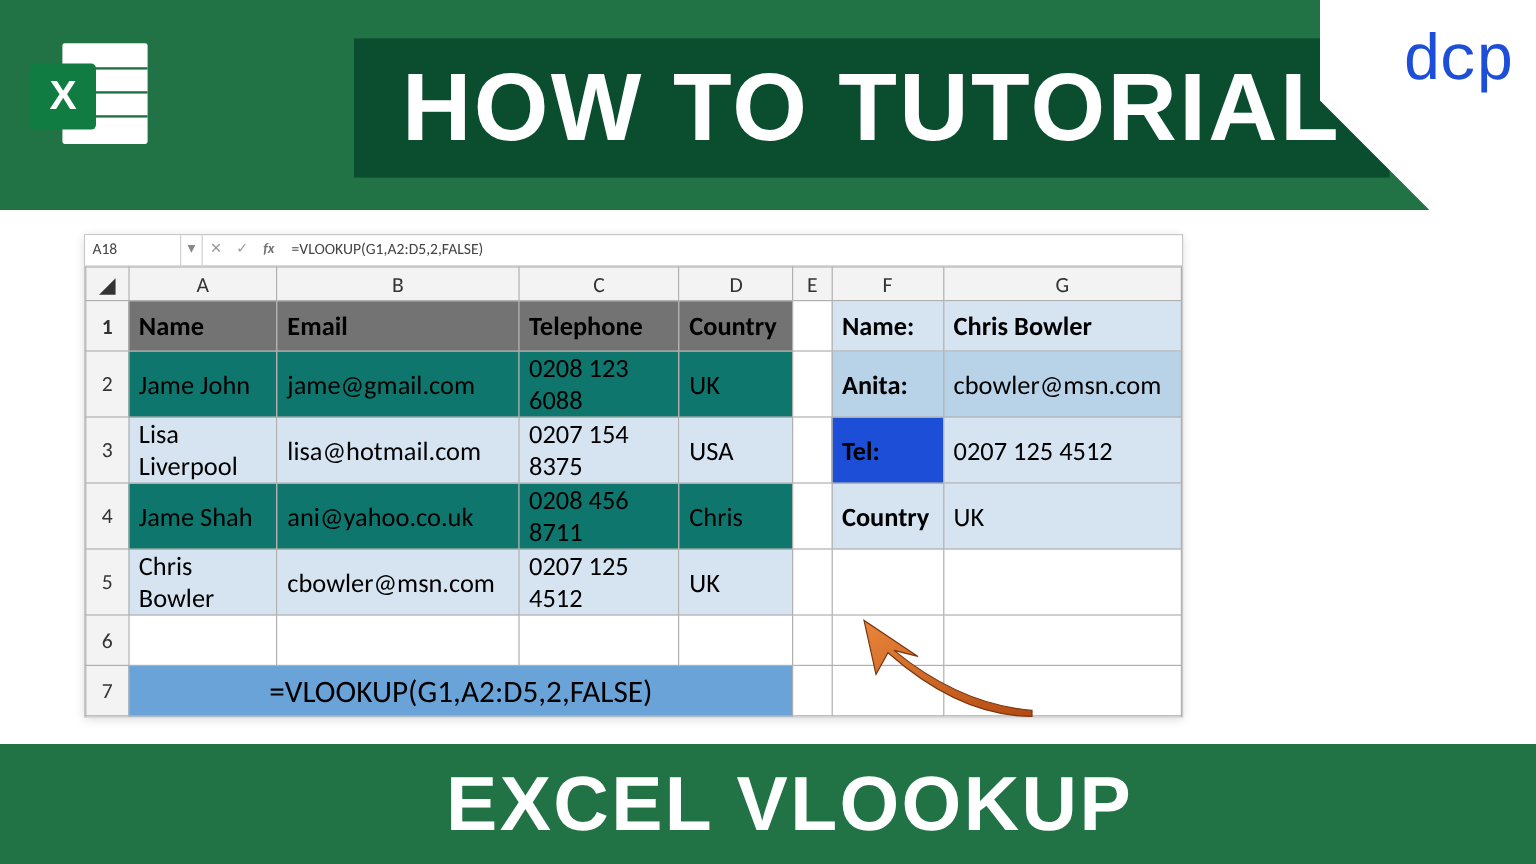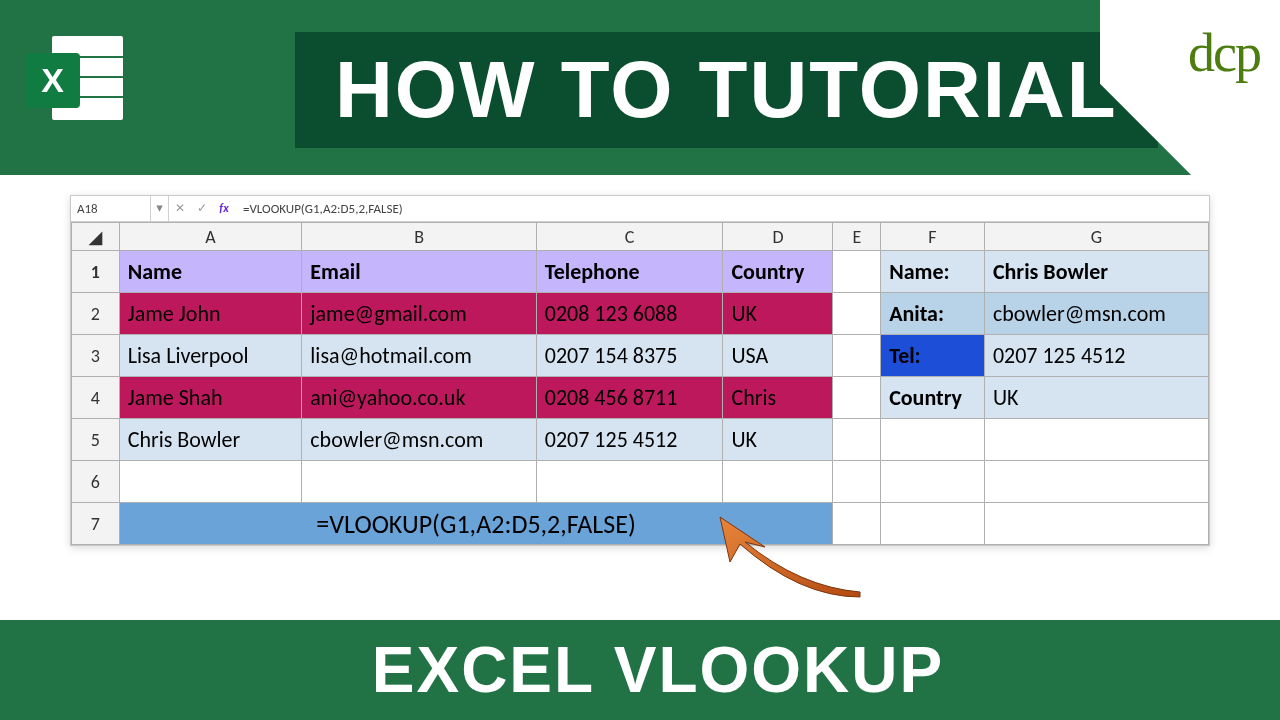--- a/index.html
+++ b/index.html
@@ -20,47 +20,47 @@
 .excel-icon .page .mid { position:absolute; top:60px; left:0; width:100%; height:2px; background:#217346; }
 .excel-icon .badge { position:absolute; top:25px; left:0; width:55px; height:55px; background:#107c41; border-radius:4px; display:flex; align-items:center; justify-content:center; color:#fff; font-weight:900; font-size:34px; font-family:Arial,sans-serif; }
 
 
 .title-block { position:absolute; top:32px; left:295px; background:#0b4d2f; padding:12px 40px; }
 .title-block span { color:#ffffff; font-weight:900; font-size:80px; letter-spacing:2px; font-family: Arial Black, Arial, sans-serif; }
 
 
 .corner { position:absolute; top:0; right:0; width:180px; height:180px; overflow:hidden; }
 .corner::before { content:""; position:absolute; top:-90px; right:-90px; width:260px; height:260px; background:#fff; transform:rotate(45deg); }
-.dcp { position:absolute; top:22px; right:20px; color:#4d7c0f; font-size:54px; font-weight:400; font-family: Liberation Serif, serif; letter-spacing:-2px; }
-
-
-.sheet { position:absolute; top:195px; left:70px; width:1140px; background:#fff; border:1px solid #c8c8c8; box-shadow:0 2px 8px rgba(0,0,0,0.15); }
+.dcp { position:absolute; top:22px; right:20px; color:#1d4ed8; font-size:54px; font-weight:400; font-family: Liberation Mono, monospace; letter-spacing:-2px; }
+
+
+.sheet { position:absolute; top:195px; left:70px; width:916px; background:#fff; border:1px solid #c8c8c8; box-shadow:0 2px 8px rgba(0,0,0,0.15); }
 
 
 .fbar { display:flex; align-items:center; height:26px; border-bottom:1px solid #d0d0d0; font-size:13px; color:#444; }
 .fbar .namebox { width:80px; padding:0 6px; border-right:1px solid #d0d0d0; height:100%; display:flex; align-items:center; background:#fff; }
 .fbar .dd { width:18px; text-align:center; color:#888; border-right:1px solid #d0d0d0; height:100%; line-height:24px; }
 .fbar .btn { width:22px; text-align:center; color:#999; height:100%; line-height:24px; font-size:12px; }
-.fbar .fx { font-style:italic; color:#6d28d9;font-weight:bold; }
+.fbar .fx { font-style:italic; color:#737373;font-weight:bold; }
 .fbar .ftxt { padding-left:8px; flex:1; }
 
 
 table.grid { border-collapse:collapse; width:100%; }
 table.grid th, table.grid td { border:1px solid #b0b0b0; height:42px; font-size:22px; padding:0 8px; text-align:left; color:#000; }
 table.grid th { background:#f3f3f3; font-weight:400; text-align:center; color:#333; font-size:18px; height:28px; }
 table.grid th.rowh { width:46px; }
 table.grid td.rowh { background:#f3f3f3; text-align:center; color:#333; font-size:18px; }
 
 
 .cA{width:176px;} .cB{width:226px;} .cC{width:180px;} .cD{width:106px;} .cE{width:46px;} .cF{width:100px;} .cG{width:216px;}
 
 
-.hdr td { background:#c4b5fd; font-weight:700; }
-
-.r-even td { background:#be185d; }
+.hdr td { background:#737373; font-weight:700; }
+
+.r-even td { background:#0f766e; }
 .r-odd  td { background:#d6e4f2; }
 
 .lbl { font-weight:700; text-align:right;margin-left:28px; }
 
 .formula-row td.formula { background:#6aa3d8; text-align:center; font-size:26px; font-weight:500; }
 
 .empty { background:#fff !important; }
 
 
 .arrow { position:absolute; bottom:118px; left:710px; width:160px; height:90px; pointer-events:none; }

